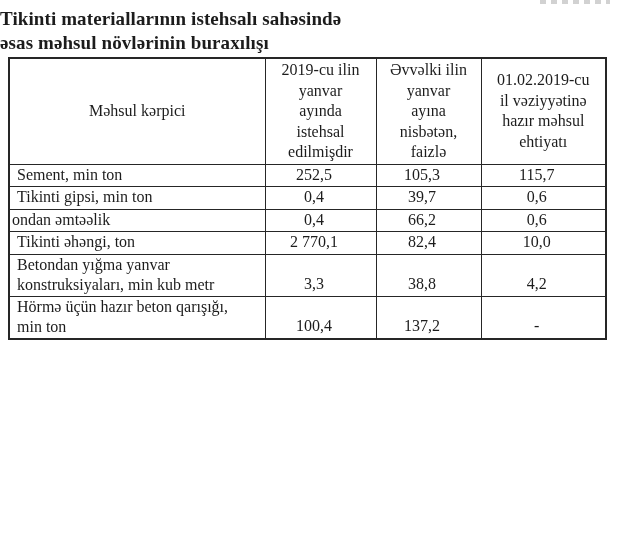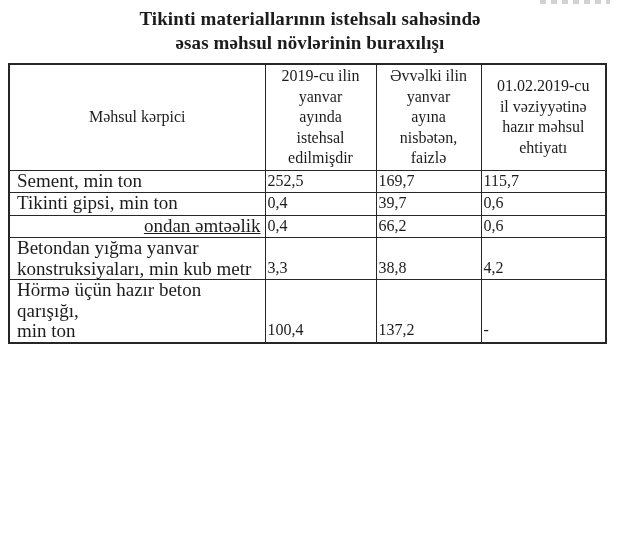--- a/index.html
+++ b/index.html
@@ -22,22 +22,21 @@
     width: 70px;
     height: 4px;
     opacity: 0.45;
     background: repeating-linear-gradient(
       90deg,
       #9a9a9a 0 6px,
       transparent 6px 11px
     );
   }
   .page-title {
-    margin: 7px 0 8px 0;
-    text-align: center;
+    margin: 7px 0 2px 0;
     font-size: 19px;
     line-height: 24px;
     font-weight: bold;
     white-space: pre-line;
     letter-spacing: 0.1px;
   }
   table.materials {
     border-collapse: collapse;
     table-layout: fixed;
     margin-left: 8px;
@@ -52,35 +51,34 @@
   table.materials th {
     font-weight: normal;
     font-size: 16px;
     line-height: 20.5px;
     text-align: center;
     vertical-align: middle;
     white-space: pre-line;
     padding: 1px 2px;
   }
   td.label {
-    font-size: 19px;
+    font-size: 16px;
     line-height: 20.5px;
     padding: 0 4px 0 7px;
     vertical-align: top;
     white-space: pre-line;
   }
   td.label.centered {
-    text-align: right;
+    text-align: left;
     padding-left: 2px;
-    text-decoration: underline;
   }
   td.num {
     font-size: 16px;
     line-height: 20.5px;
-    text-align: left;
+    text-align: center;
     vertical-align: bottom;
     padding: 0 15px 1px 2px;
   }
 </style>
 </head>
 <body>
 
 <div class="corner-artifact"></div>
 
 <h1 class="page-title">Tikinti materiallarının istehsalı sahəsində
@@ -109,34 +107,40 @@
         <th>01.02.2019-cu
 il vəziyyətinə
 hazır məhsul
 ehtiyatı</th>
       </tr>
   </thead>
   <tbody id="body-rows">
       <tr>
         <td class="label">Sement, min ton</td>
         <td class="num">252,5</td>
-        <td class="num">169,7</td>
+        <td class="num">105,3</td>
         <td class="num">115,7</td>
       </tr>
       <tr>
         <td class="label">Tikinti gipsi, min ton</td>
         <td class="num">0,4</td>
         <td class="num">39,7</td>
         <td class="num">0,6</td>
       </tr>
       <tr>
         <td class="label centered">ondan əmtəəlik</td>
         <td class="num">0,4</td>
         <td class="num">66,2</td>
         <td class="num">0,6</td>
+      </tr>
+      <tr>
+        <td class="label">Tikinti əhəngi, ton</td>
+        <td class="num">2 770,1</td>
+        <td class="num">82,4</td>
+        <td class="num">10,0</td>
       </tr>
       <tr>
         <td class="label">Betondan yığma yanvar
 konstruksiyaları, min kub metr</td>
         <td class="num">3,3</td>
         <td class="num">38,8</td>
         <td class="num">4,2</td>
       </tr>
       <tr>
         <td class="label">Hörmə üçün hazır beton qarışığı,

